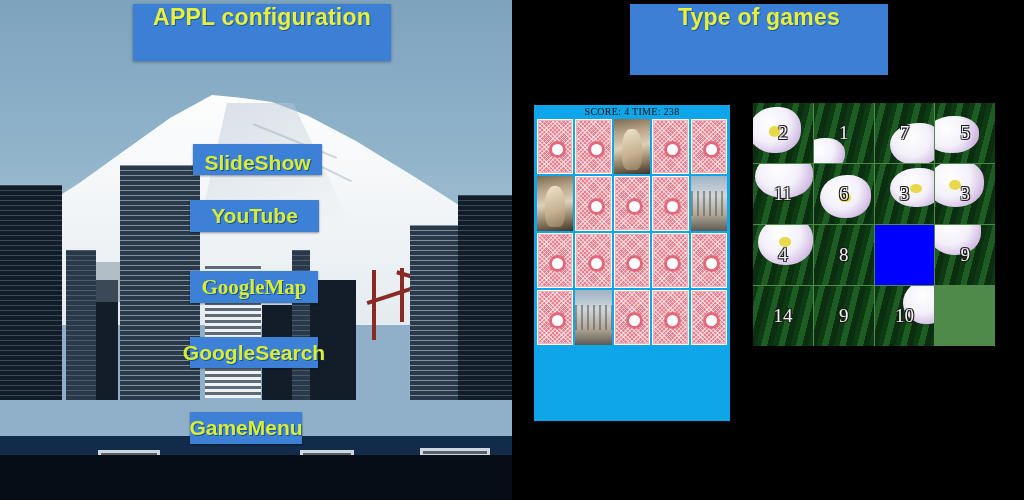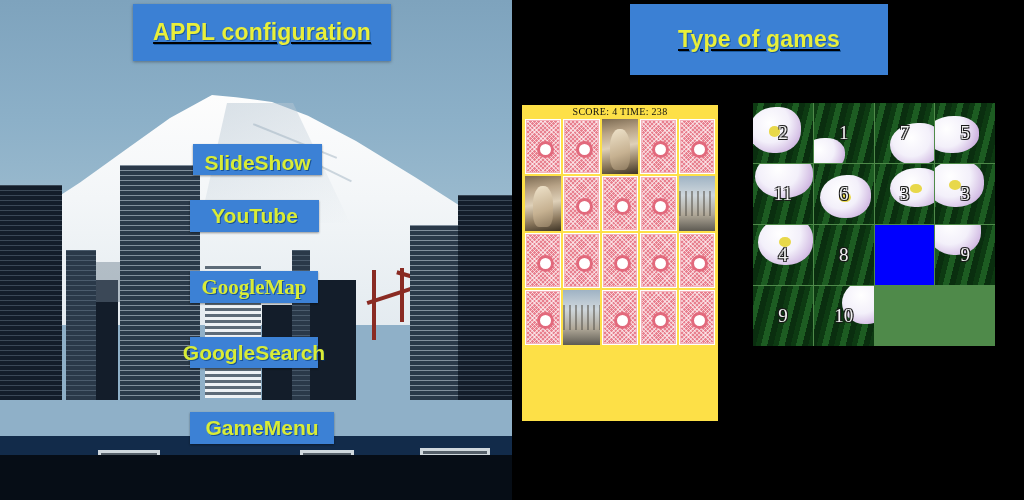--- a/index.html
+++ b/index.html
@@ -29,39 +29,39 @@
   .bands{position:absolute;left:0;top:0;width:100%;height:100%;
          background:repeating-linear-gradient(180deg,rgba(215,228,238,.50) 0px,rgba(215,228,238,.50) 1px,rgba(0,0,0,0) 1px,rgba(0,0,0,0) 5px);}
   .bands.dim{background:repeating-linear-gradient(180deg,rgba(150,172,190,.30) 0px,rgba(150,172,190,.30) 1px,rgba(0,0,0,0) 1px,rgba(0,0,0,0) 5px);}
   .cyl{position:absolute;background:#b9c4cc;
        background-image:repeating-linear-gradient(180deg,#eef2f5 0px,#eef2f5 3px,#5d6b78 3px,#5d6b78 6px);border-radius:4px 4px 0 0;}
   .crane{position:absolute;background:#8a2b23;}
   .shed{position:absolute;background:#cfd8de;}
   .shed i{position:absolute;top:3px;left:3px;right:3px;height:3px;background:#55606a;display:block;}
 
   
-  .title-bar{position:absolute;background:#3b80d4;display:flex;align-items:center;justify-content:center;
-             box-shadow:0 1px 3px rgba(0,0,0,.35);text-decoration:underline;}
+  .title-bar{position:absolute;background:#3b80d4;display:flex;align-items:flex-start;justify-content:center;
+             box-shadow:0 1px 3px rgba(0,0,0,.35);}
   .title-bar span{color:#e9ef3a;font-weight:bold;letter-spacing:.2px;
                   text-shadow:1px 1px 0 rgba(0,60,120,.55);}
   #appl-title{left:133px;top:4px;width:258px;height:57px;}
   #appl-title span{font-size:23px;}
   #games-title{left:630px;top:4px;width:258px;height:71px;}
   #games-title span{font-size:23px;}
 
   .menu-btn{position:absolute;background:#3c81d5;display:flex;align-items:center;justify-content:center;
             cursor:pointer;box-shadow:0 1px 2px rgba(0,0,0,.4);}
   .menu-btn span{color:#d9ec36;font-weight:bold;font-size:21px;white-space:nowrap;
                  text-shadow:1px 1px 0 rgba(0,50,110,.6);}
 
   
   #right-panel{position:absolute;left:512px;top:0;width:512px;height:500px;background:#000;}
 
   
-  #card-game{position:absolute;left:10px;top:105px;width:196px;height:316px;background:#fde047;}
+  #card-game{position:absolute;left:22px;top:105px;width:196px;height:316px;background:#0ea5e9;}
   #card-score{position:absolute;left:0;top:0;width:196px;height:13px;
               font-family:"Liberation Serif",serif;font-size:10px;color:#111;
               display:flex;align-items:center;justify-content:center;white-space:nowrap;letter-spacing:.3px;}
   #card-grid{position:absolute;left:3px;top:14px;width:190px;height:226px;
              display:grid;grid-template-columns:repeat(5,1fr);grid-template-rows:repeat(4,1fr);gap:2px;}
   .card{position:relative;overflow:hidden;background:#fff;}
   .card.back{background:#f4b3bb;border:1px solid #fff;box-sizing:border-box;}
   .card.back::before{content:"";position:absolute;inset:1px;
       background:#e87f8e;
       background-image:
@@ -156,21 +156,21 @@
     </div>
     <div class="menu-btn" style="left:190px;top:200px;width:129px;height:32px;">
       <span>YouTube</span>
     </div>
     <div class="menu-btn" style="left:190px;top:271px;width:128px;height:32px;font-family:Liberation Serif, serif;">
       <span>GoogleMap</span>
     </div>
     <div class="menu-btn" style="left:190px;top:337px;width:128px;height:31px;">
       <span>GoogleSearch</span>
     </div>
-    <div class="menu-btn" style="left:190px;top:412px;width:144px;height:32px;">
+    <div class="menu-btn" style="left:190px;top:412px;width:112px;height:32px;">
       <span>GameMenu</span>
     </div>
   </div>
 
   <div id="right-panel">
 
     <div class="title-bar" id="games-title" style="left:118px;">
       <span>Type of games</span>
     </div>
 
@@ -252,20 +252,24 @@
             <span class="num">8</span>
           </div>
           <div class="tile blank"></div>
           <div class="tile">
             <span class="bg leaf"></span>
             <span class="bloom" style="left: -10%; top: -26%; width: 86%; height: 76%;"></span>
             <span class="num">9</span>
           </div>
           <div class="tile">
             <span class="bg leaf"></span>
+            <span class="num">14</span>
+          </div>
+          <div class="tile">
+            <span class="bg leaf"></span>
             <span class="num">9</span>
           </div>
           <div class="tile">
             <span class="bg leaf"></span>
             <span class="bloom" style="left: 48%; top: -10%; width: 80%; height: 74%;"></span>
             <span class="num">10</span>
           </div>
         </div>
     </div>
   </div>

